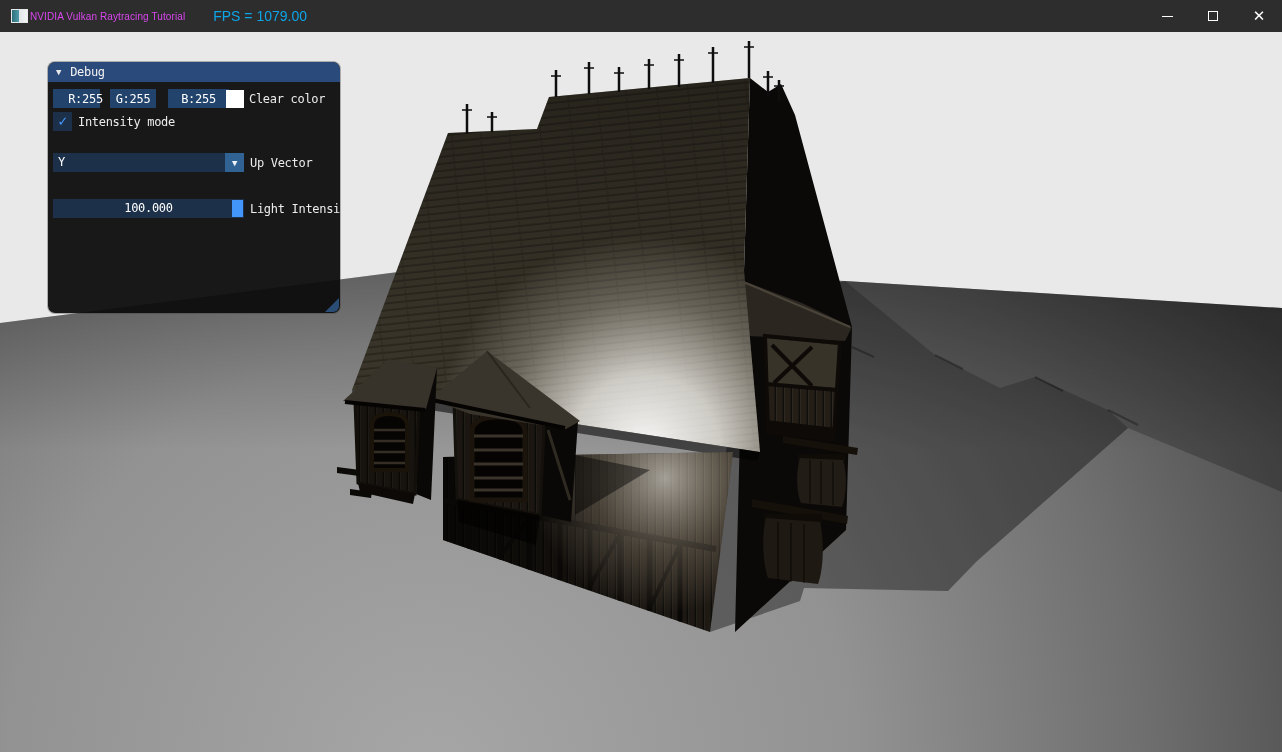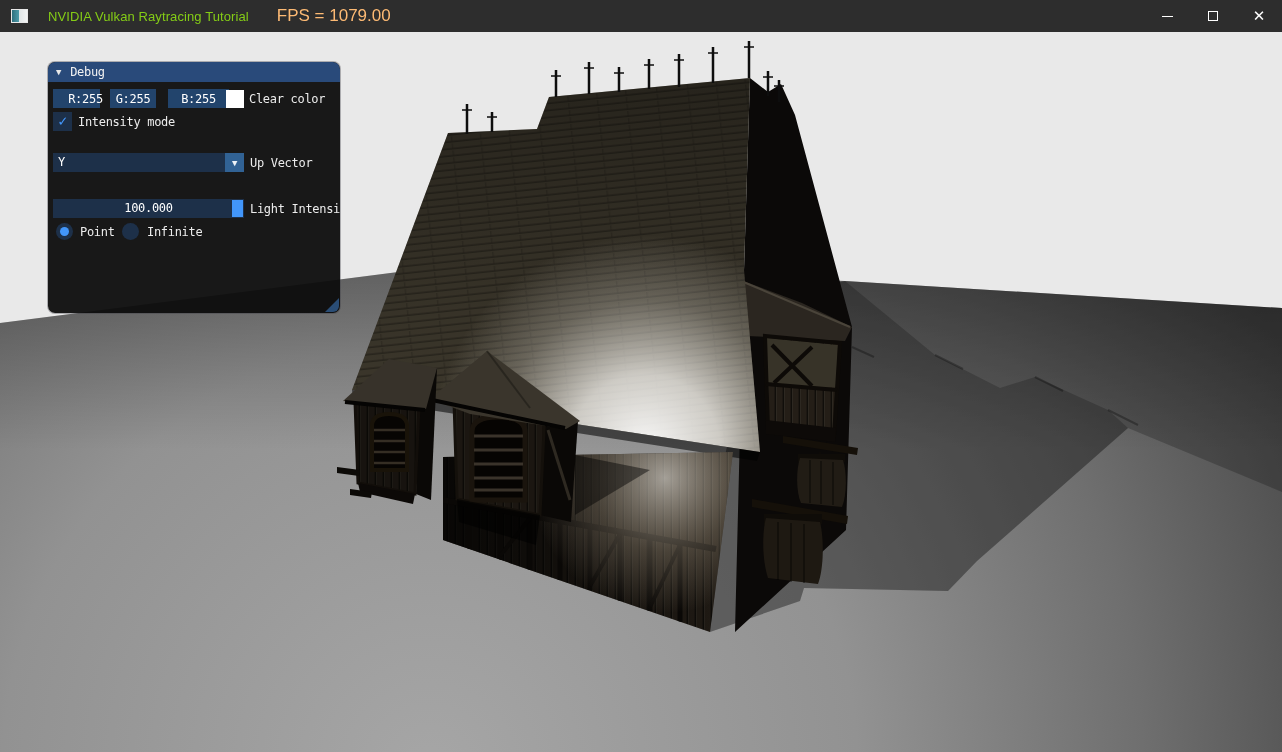--- a/index.html
+++ b/index.html
@@ -5,22 +5,22 @@
   html,body{margin:0;padding:0;background:#000;}
   .app{position:relative;width:1282px;height:752px;overflow:hidden;
        font-family:"Liberation Sans",sans-serif;
        box-shadow:inset 0 0 0 1px #454545;}
   
   .titlebar{position:absolute;top:0;left:0;width:1282px;height:32px;background:#2d2d2d;
             z-index:5;display:flex;align-items:center;}
   .titlebar .appicon{width:17px;height:14px;margin-left:11px;border:1px solid #e8e8e8;
             background:linear-gradient(90deg,#2e6f7d 0%,#4d9aa8 45%,#dfe5e6 46%,#f2f4f4 100%);
             box-sizing:border-box;}
-  .titlebar .ttl{color:#84cc16;font-size:13px;margin-left:20px;letter-spacing:.1px;}
-  .titlebar .fps{color:#fdba74;font-size:17px;margin-left:16px;padding-left:12px;}
+  .titlebar .ttl{color:#d946ef;font-size:10px;margin-left:2px;letter-spacing:.1px;}
+  .titlebar .fps{color:#0ea5e9;font-size:14px;margin-left:16px;padding-left:12px;}
   .wbtns{position:absolute;right:0;top:0;height:32px;display:flex;}
   .wbtn{width:46px;height:32px;display:flex;align-items:center;justify-content:center;cursor:pointer;}
   .glyph-min{width:11px;height:1px;background:#ffffff;}
   .glyph-max{width:10px;height:10px;border:1px solid #ffffff;box-sizing:border-box;}
   .glyph-close{color:#ffffff;font-size:15px;font-weight:300;line-height:1;
                font-family:"DejaVu Sans",sans-serif;}
   
   .scene{position:absolute;top:0;left:0;z-index:1;}
   
   .panel{position:absolute;left:48px;top:62px;width:292px;height:251px;z-index:6;
@@ -343,23 +343,17 @@
 
 
     <div class="prow" style="top:137px;left:0;width:233px;">
       <div class="frame" style="position:absolute;left:5px;width:191px;">
         <div class="grab" style="left:179px;width:11px;"></div>
         <span class="dragval">100.000</span>
       </div>
       <span class="lbl" style="position:absolute;left:202px;">Light Intensity</span>
     </div>
 
-    <div class="prow" style="top:160px;left:0;width:292px;">
-      <div class="radio sel" style="position:absolute;left:8px;"></div>
-      <span class="lbl" style="position:absolute;left:32px;">Point</span>
-      <div class="radio" style="position:absolute;left:74px;"></div>
-      <span class="lbl" style="position:absolute;left:99px;">Infinite</span>
-    </div>
 
     <div class="grip"></div>
   </div>
 
 </div>
 
 </body></html>

